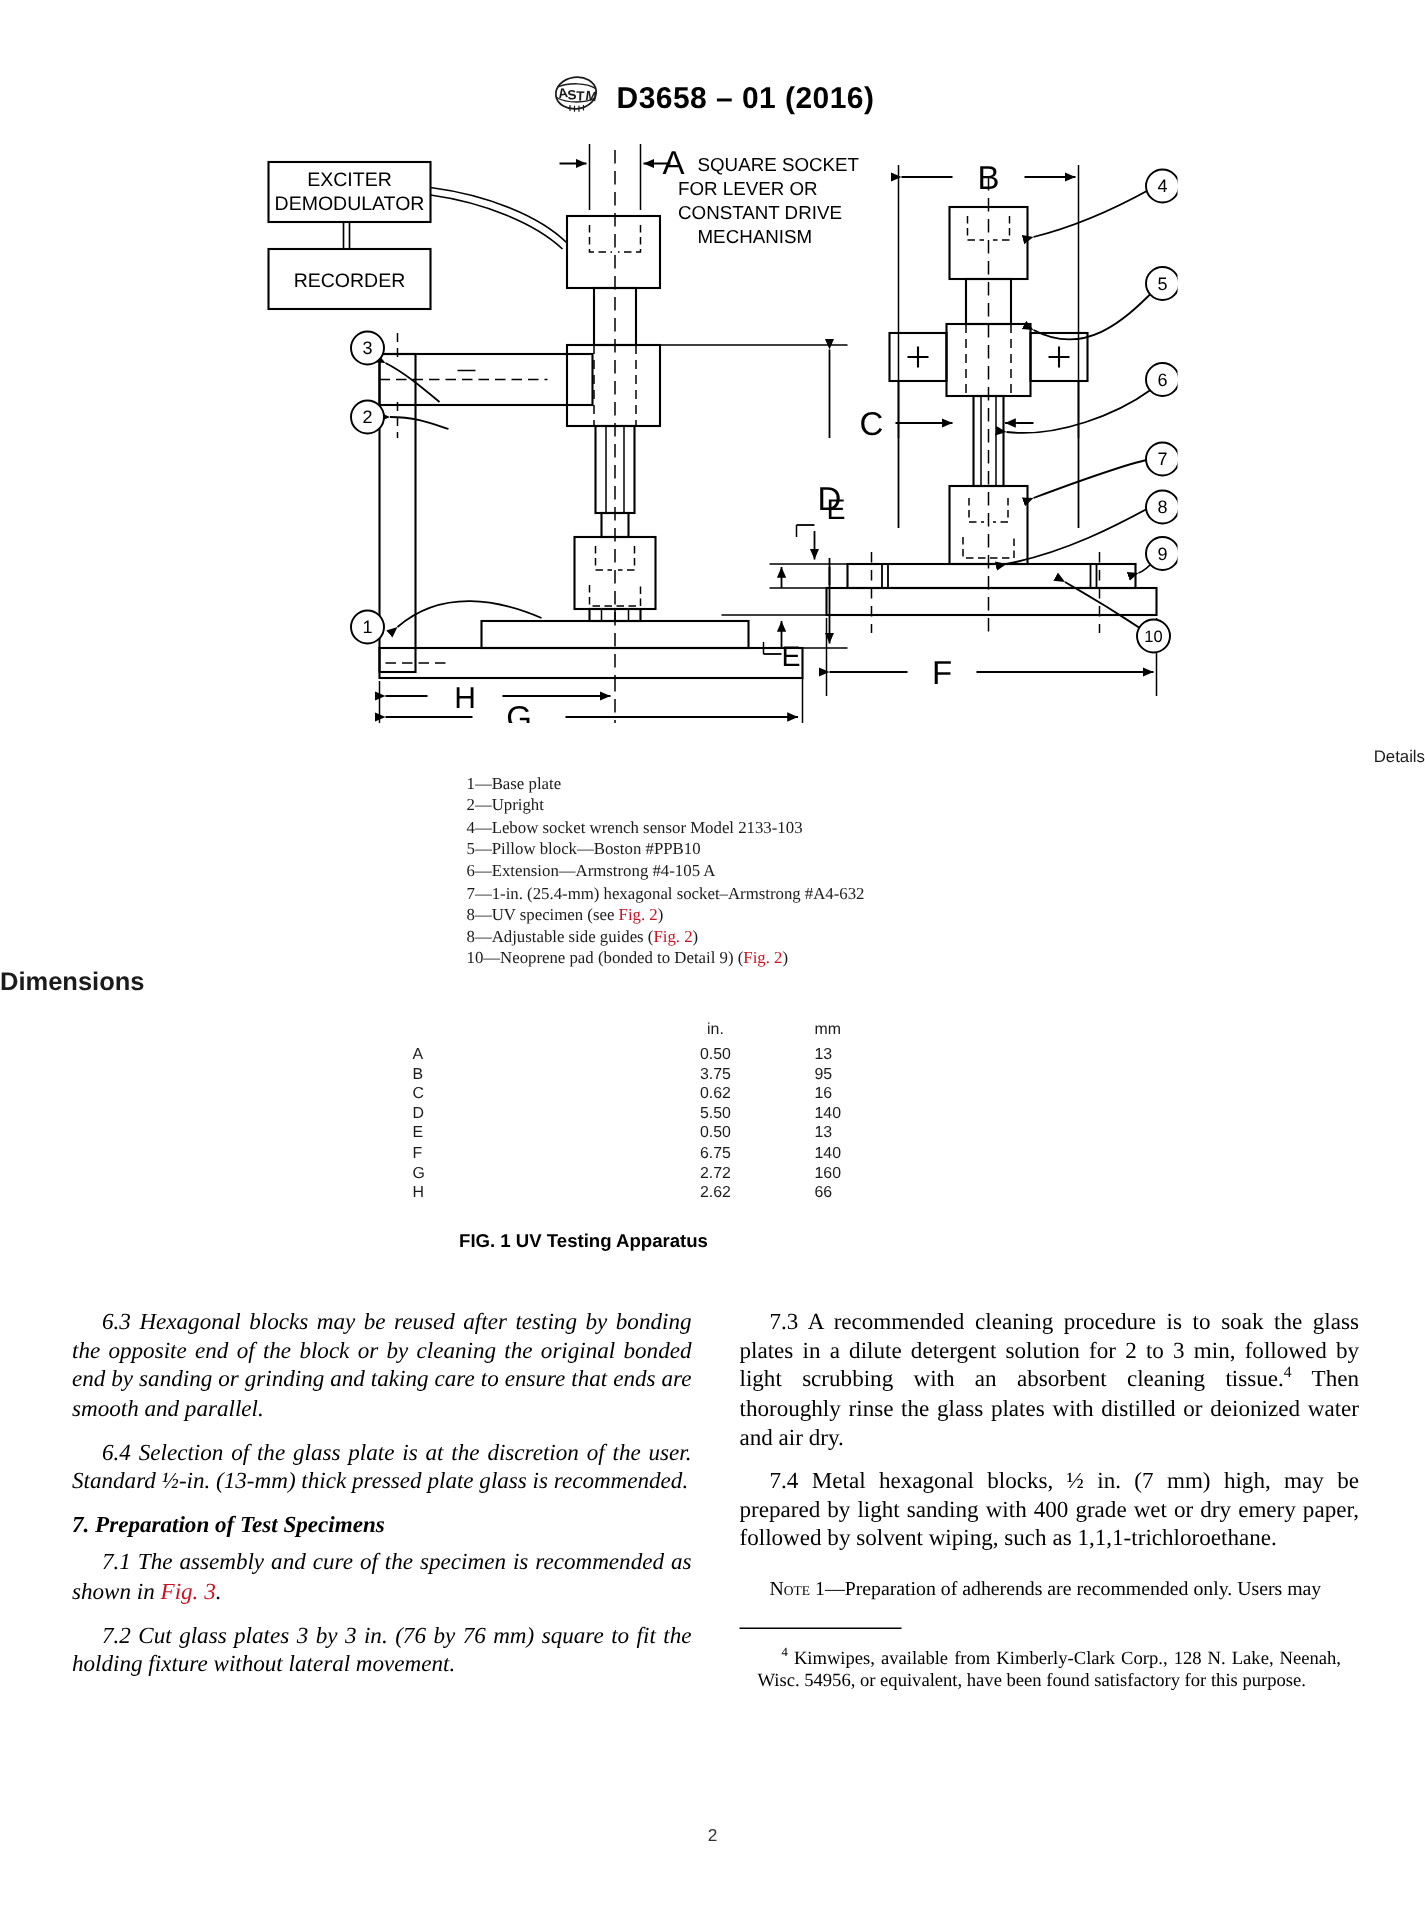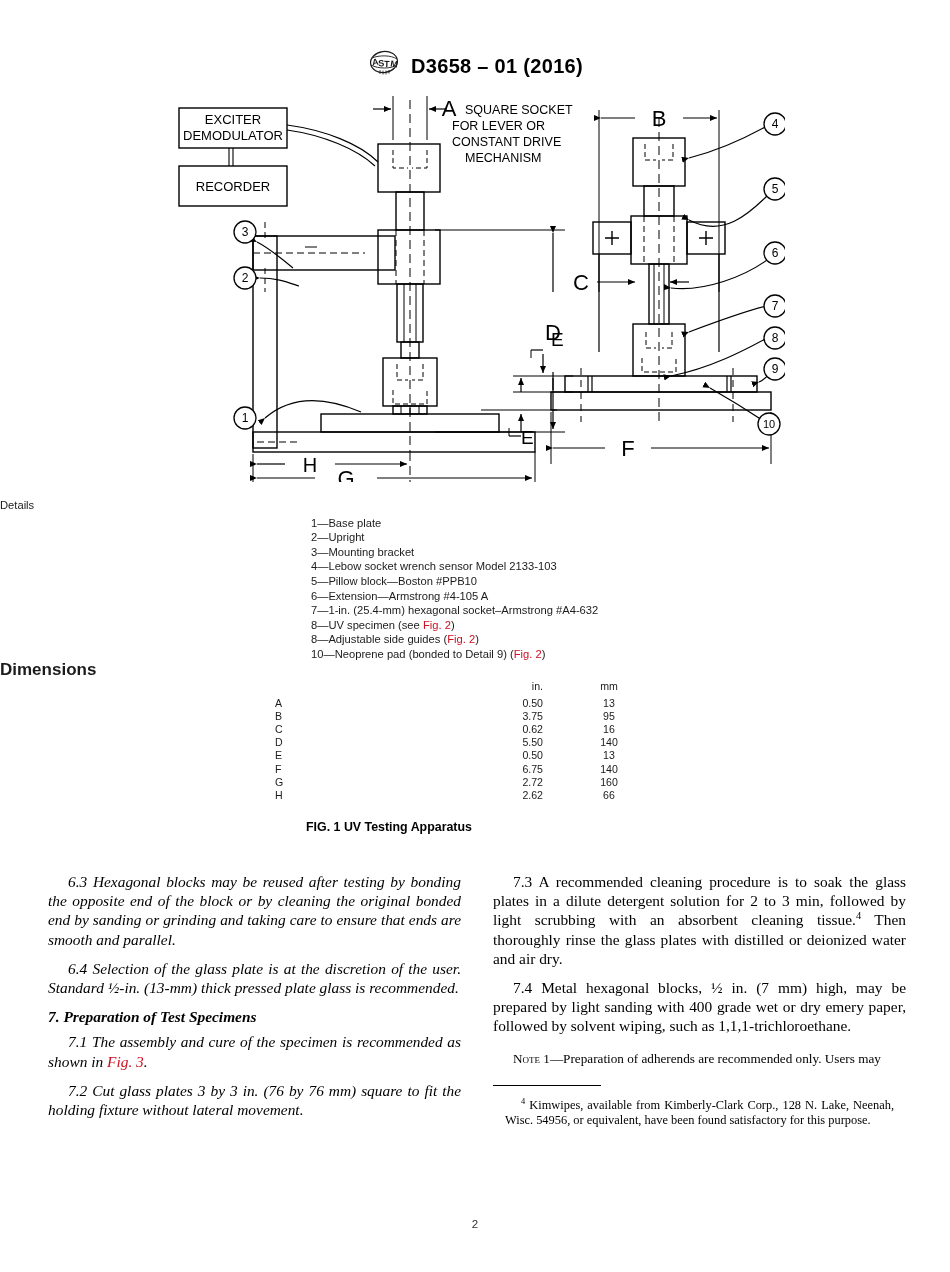--- a/index.html
+++ b/index.html
@@ -55,30 +55,30 @@
     position: absolute;
     top: 498px;
     left: 0;
     width: 950px;
     font-family: "Liberation Sans", sans-serif;
     font-size: 11.2px;
     line-height: 14.6px;
     color: #1b1b1b;
   }
   .details-title {
-    text-align: left;
+    text-align: right;
     margin-bottom: 3px;
   }
   .details-list {
     width: 400px;
     margin: 0 auto 0 auto;
     padding-left: 36px;
     box-sizing: border-box;
   }
-  .detail-item { white-space: nowrap; }
+  .detail-item { white-space: nowrap; font-family: Liberation Serif, serif; }
   .fig-ref { color: #cc1122; }
 
   .dimensions-title {
     text-align: left;
     font-weight: bold;
     font-size: 17px;
     margin-top: 1px;
   }
 
   
@@ -95,22 +95,22 @@
     margin: 0 auto;
     border-collapse: collapse;
     width: 400px;
   }
   .dim-table td, .dim-table th {
     padding: 0;
     font-weight: normal;
     line-height: 13.1px;
   }
   .col-letter { width: 34%; text-align: left; }
-  .col-in     { width: 33%; text-align: right; padding-right: 28px; }
-  .col-mm     { width: 33%; text-align: center; }
+  .col-in     { width: 33%; text-align: center; padding-right: 28px; }
+  .col-mm     { width: 33%; text-align: left; }
   .dim-head td { padding-bottom: 4px; }
 
   .fig-caption {
     position: absolute;
     top: 820px;
     left: 0;
     width: 778px;
     text-align: center;
     font-family: "Liberation Sans", sans-serif;
     font-weight: bold;
@@ -447,21 +447,20 @@
         <text x="145" y="380" font-size="20">H</text>
       </g>
     </svg>
   </div>
 
   <div class="details-block">
     <div class="details-title">Details</div>
     <div class="details-list" id="details-list">
         <div class="detail-item"><span>1—Base plate</span></div>
         <div class="detail-item"><span>2—Upright</span></div>
-        <div class="detail-item"><span>3—Mounting bracket</span></div>
         <div class="detail-item"><span>4—Lebow socket wrench sensor Model 2133-103</span></div>
         <div class="detail-item"><span>5—Pillow block—Boston #PPB10</span></div>
         <div class="detail-item"><span>6—Extension—Armstrong #4-105 A</span></div>
         <div class="detail-item"><span>7—1-in. (25.4-mm) hexagonal socket–Armstrong #A4-632</span></div>
         <div class="detail-item"><span>8—UV specimen (see </span><span class="fig-ref">Fig. 2</span><span>)</span></div>
         <div class="detail-item"><span>8—Adjustable side guides (</span><span class="fig-ref">Fig. 2</span><span>)</span></div>
         <div class="detail-item"><span>10—Neoprene pad (bonded to Detail 9) (</span><span class="fig-ref">Fig. 2</span><span>)</span></div>
       </div>
     <div class="dimensions-title">Dimensions</div>
   </div>

